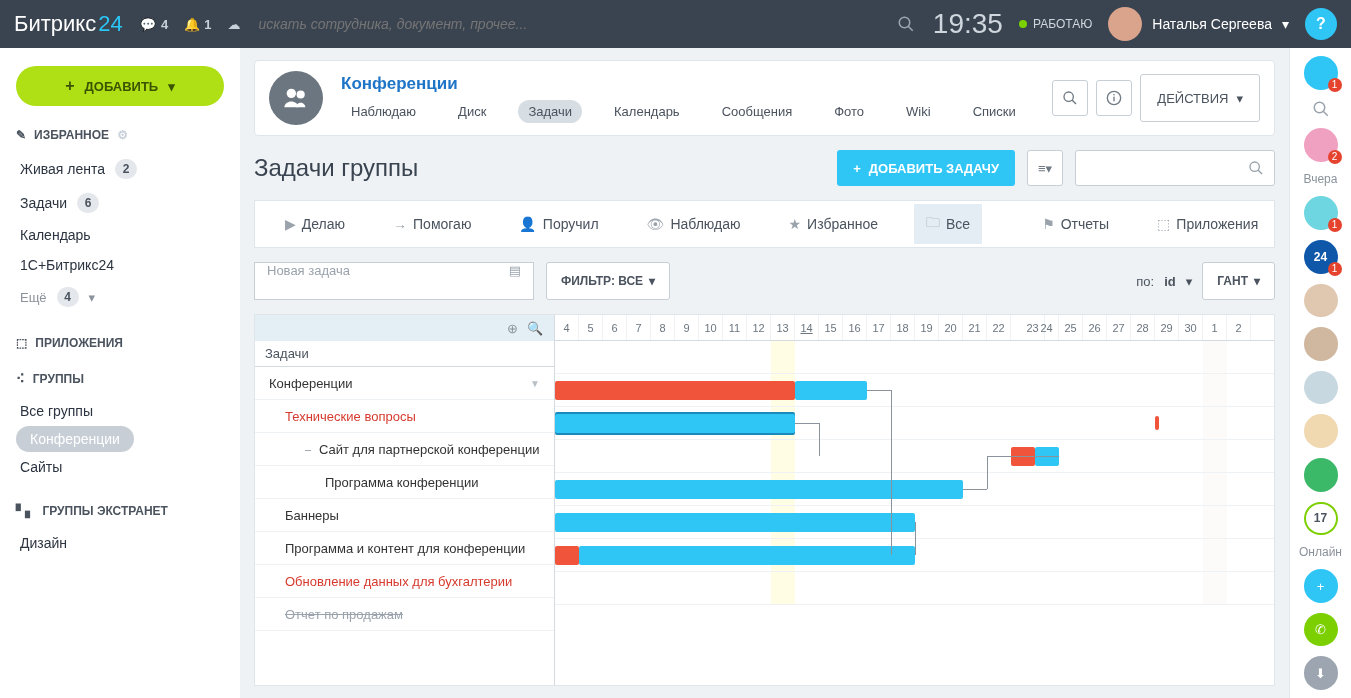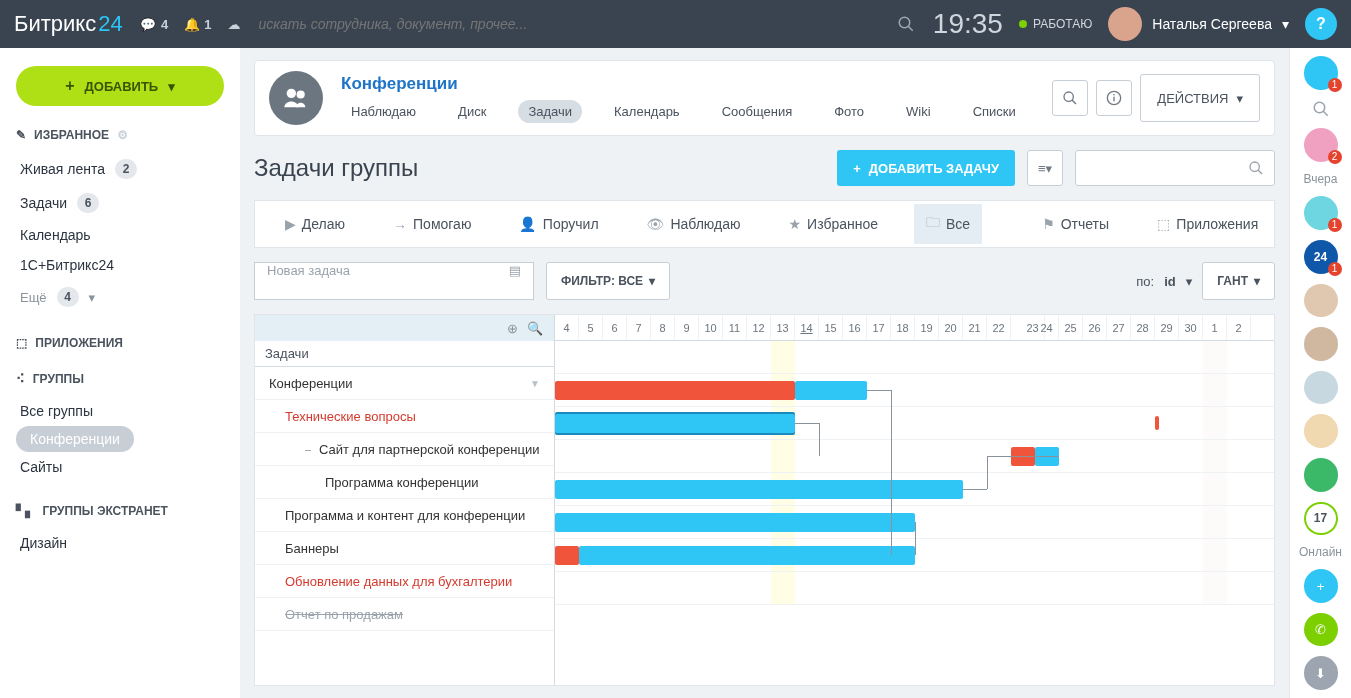--- a/index.html
+++ b/index.html
@@ -335,24 +335,24 @@
                 <span>Технические вопросы</span>
               </div>
               <div class="g-row indent2">
                 <span class="exp">–</span>
                 <span>Сайт для партнерской конференции</span>
               </div>
               <div class="g-row indent3">
                 <span>Программа конференции</span>
               </div>
               <div class="g-row indent1">
+                <span>Баннеры</span>
+              </div>
+              <div class="g-row indent1">
                 <span>Программа и контент для конференции</span>
-              </div>
-              <div class="g-row indent1">
-                <span>Баннеры</span>
               </div>
               <div class="g-row red indent1">
                 <span>Обновление данных для бухгалтерии</span>
               </div>
               <div class="g-row gray indent1">
                 <span>Отчет по продажам</span>
               </div>
             </div>
         </div>
         <div class="g-right">

